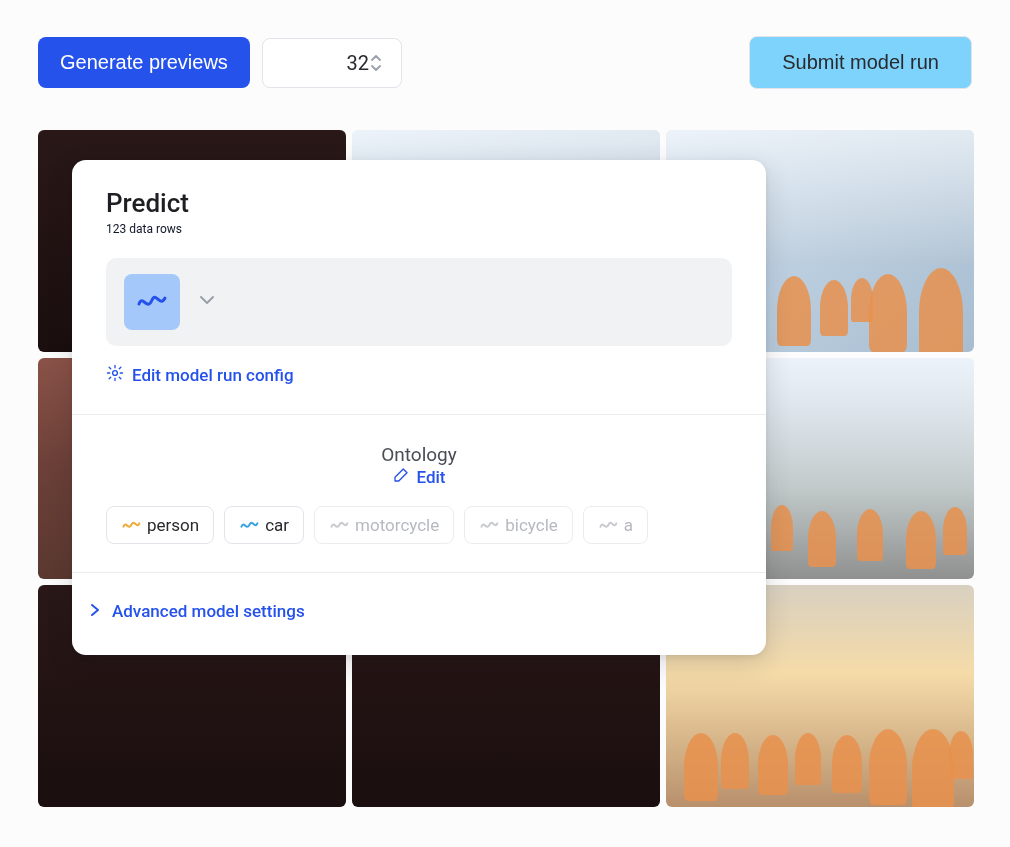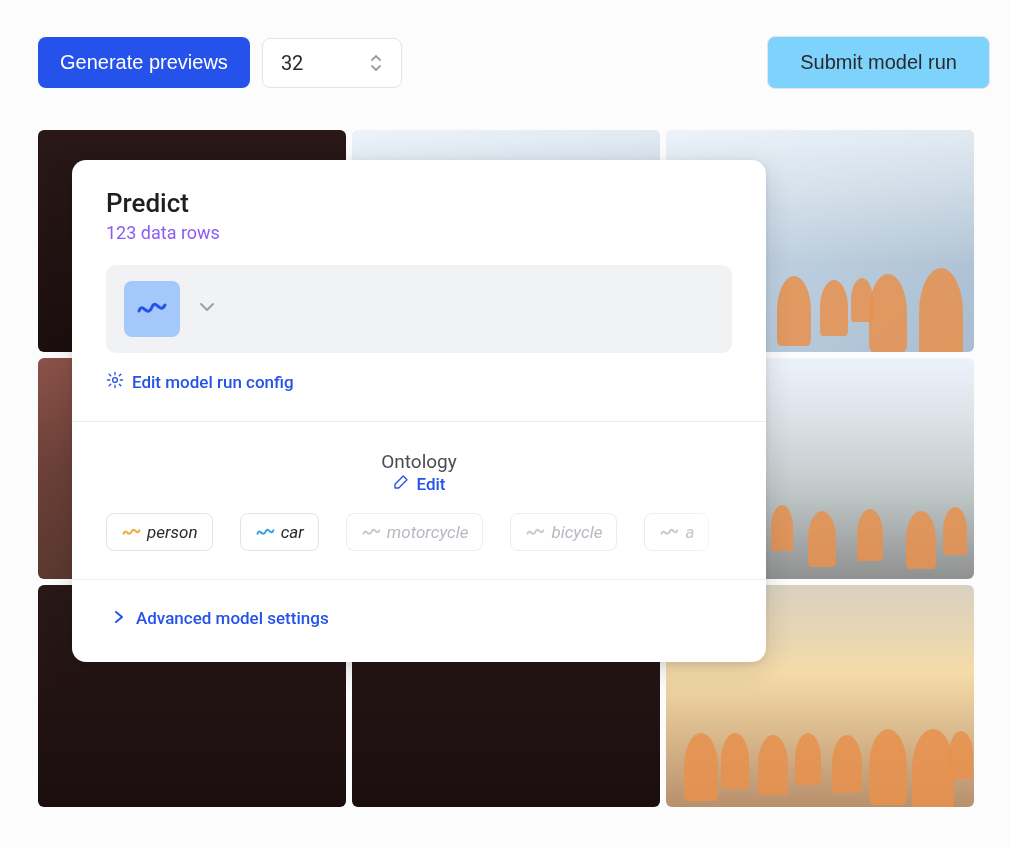--- a/index.html
+++ b/index.html
@@ -7,42 +7,42 @@
       font-family: -apple-system, BlinkMacSystemFont, "Segoe UI", Roboto, "Helvetica Neue", Arial, sans-serif;
       background: #fcfcfd;
       width: 1010px;
       height: 847px;
       overflow: hidden;
       position: relative;
     }
     .toolbar {
       display: flex;
       align-items: center;
-      padding: 36px 20px 20px 38px;
+      padding: 36px 38px 20px 38px;
       gap: 12px;
     }
     .btn-primary {
       background: #2552eb;
       color: #fff;
       border: none;
       padding: 14px 22px;
       font-size: 20px;
       border-radius: 8px;
       cursor: pointer;
       font-weight: 400;
     }
     .stepper {
       display: flex;
       align-items: center;
       border: 1px solid #e2e4e9;
       border-radius: 8px;
       padding: 12px 18px;
       background: #fff;
       min-width: 140px;
-      justify-content: space-between;
+      justify-content: flex-end;
     }
     .stepper-value {
       font-size: 20px;
       color: #2a2a2e;
     }
     .stepper-arrows {
       display: flex;
       flex-direction: column;
       color: #9aa0a8;
       gap: 0px;
@@ -116,21 +116,21 @@
       left: 72px;
       top: 160px;
       width: 694px;
       background: #fff;
       border-radius: 14px;
       box-shadow: 0 8px 28px rgba(20,20,30,0.14), 0 2px 6px rgba(20,20,30,0.08);
       z-index: 10;
     }
     .panel-section { padding: 28px 34px; }
     .panel-title { font-size: 26px; color: #1f1f23; font-weight: 500; margin-bottom: 4px; }
-    .panel-sub { font-size: 18px; color: #8b5cf6; margin-bottom: 22px; }
+    .panel-sub { font-size: 12px; color: #0f172a; margin-bottom: 22px; }
     .model-select {
       background: #f1f2f4;
       border-radius: 10px;
       padding: 16px 18px;
       display: flex;
       align-items: center;
       gap: 16px;
       cursor: pointer;
     }
     .model-icon {
@@ -147,42 +147,42 @@
       font-weight: 500;
     }
     .divider { height: 1px; background: #ececef; }
     .ontology-head {
       display: flex; align-items: center; justify-content: space-between;
       margin-bottom: 18px;
       flex-direction: column;
     }
     .ontology-title { font-size: 19px; color: #4a4d54; }
     .edit-link { display: flex; align-items: center; gap: 6px; color: #2552eb; font-size: 17px; cursor: pointer; font-weight: 500;}
-    .tags { display: flex; gap: 27px; overflow: hidden; position: relative; font-style: italic;}
+    .tags { display: flex; gap: 10px; overflow: hidden; position: relative;}
     .tag {
       display: flex; align-items: center; gap: 6px;
       border: 1.5px solid #e2e4e9;
       border-radius: 8px;
       padding: 8px 14px;
       font-size: 17px;
       color: #2a2a2e;
       background: #fff;
       white-space: nowrap;
     }
     .tag.inactive { color: #b6b9c0; border-color: #ececef; }
     .tag.inactive .sq-icon path { stroke: #c8cad0; }
     .fade-right {
       position:absolute; right:0; top:0; bottom:0; width:50px;
       background: linear-gradient(90deg, rgba(255,255,255,0), #fff);
       pointer-events:none;
     }
     .adv-row {
       display:flex;align-items:center;gap:10px;
       color: #2552eb; font-size: 17px; cursor: pointer;
-      padding: 28px 34px 34px 40px; font-weight: 500; text-align: right;
+      padding: 28px 34px 34px 16px; font-weight: 500; text-align: right;
     }
     .sq-icon { width: 20px; height: 20px; }
   </style>
 </head>
 <body>
 
 <div class="toolbar">
   <button class="btn-primary">Generate previews</button>
   <div class="stepper">
     <span class="stepper-value">32</span>

